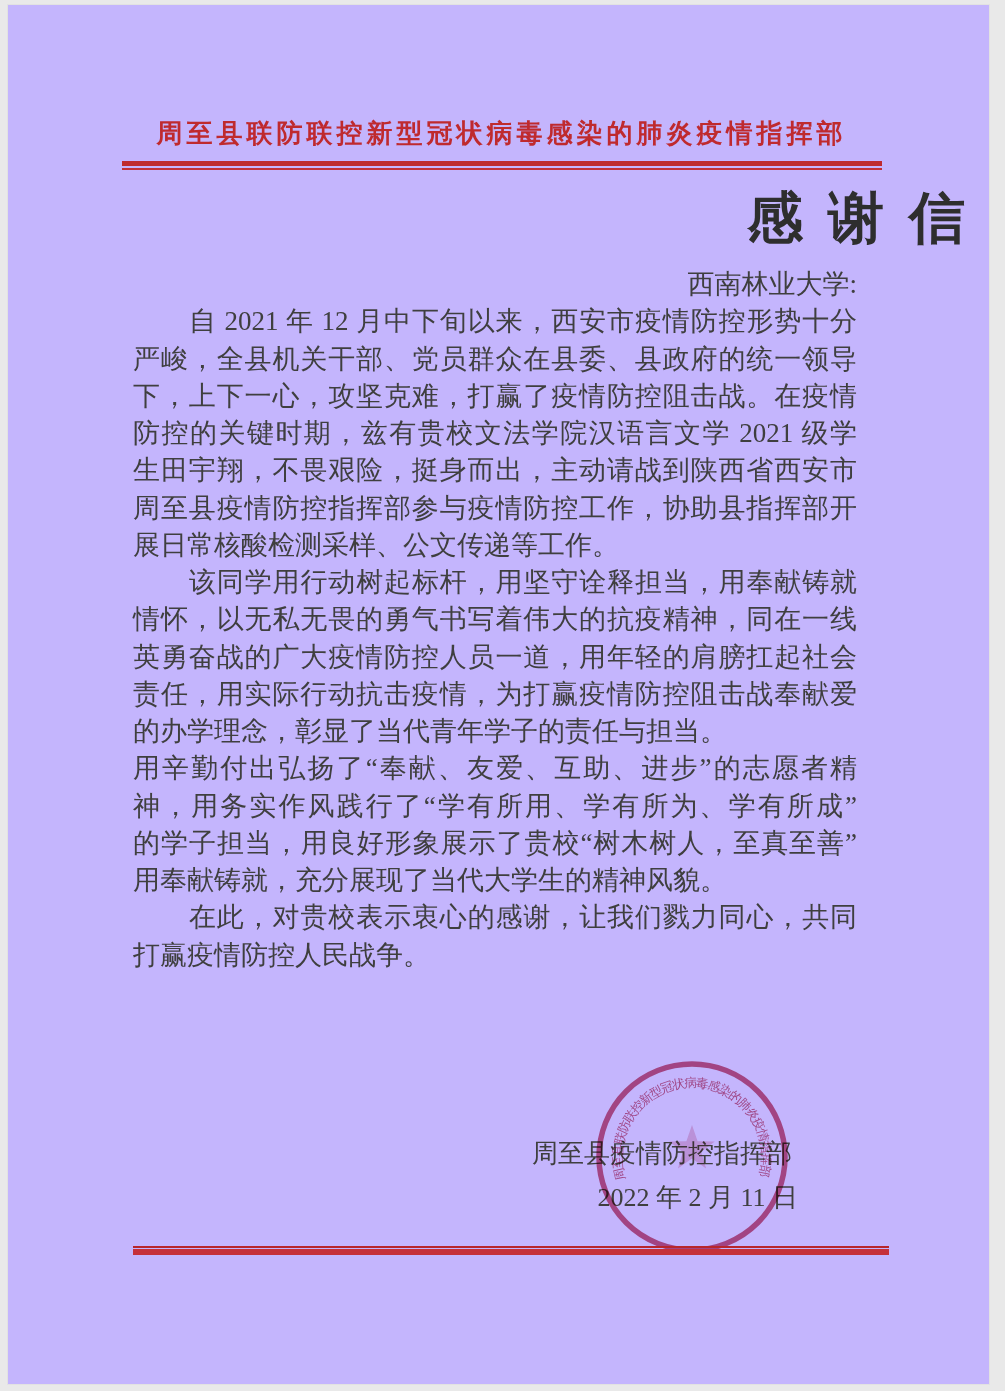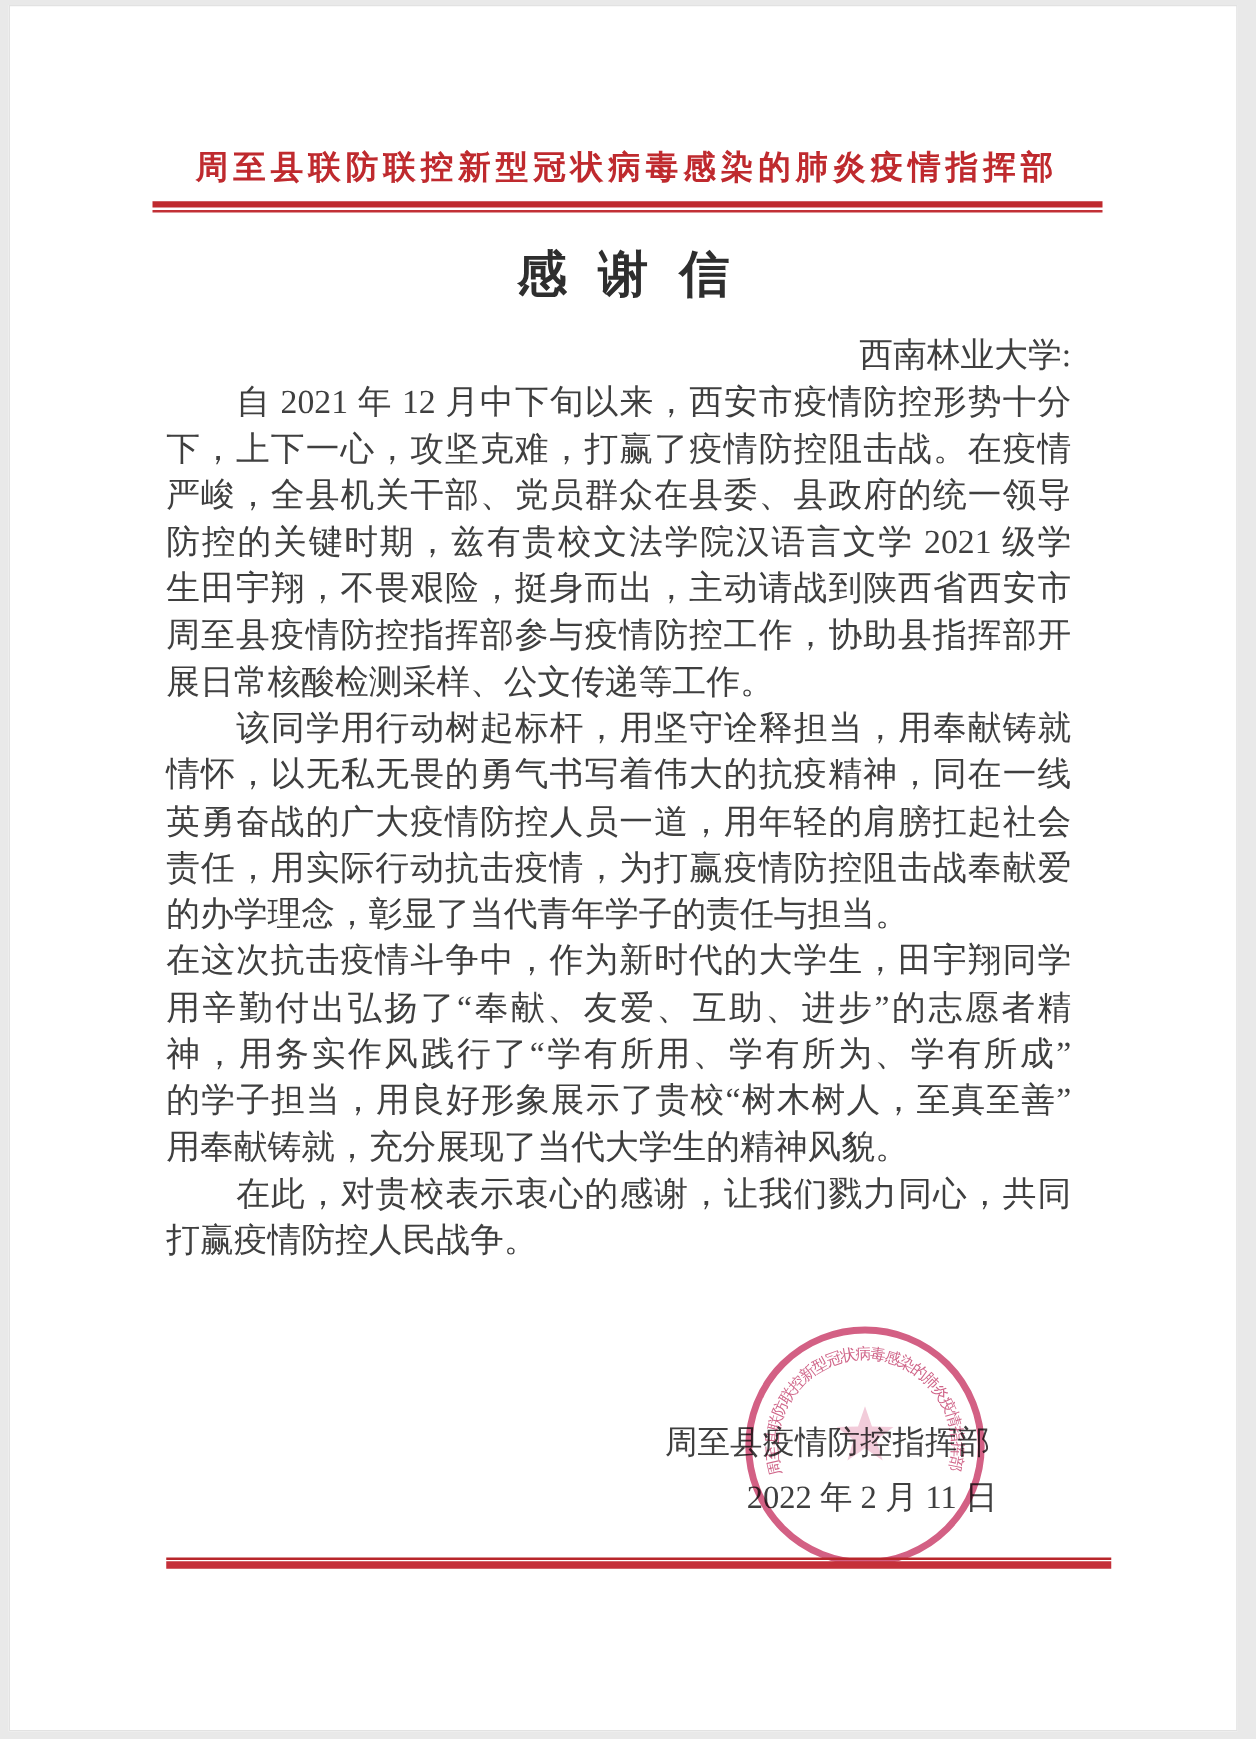--- a/index.html
+++ b/index.html
@@ -5,21 +5,21 @@
   html, body {
     margin: 0; padding: 0;
     width: 1005px; height: 1391px;
     background: #e9e9e9;
     overflow: hidden;
     font-family: "Liberation Serif", "DejaVu Serif", serif;
   }
   .page {
     position: absolute;
     left: 7px; top: 4px; right: 15px; bottom: 6px;
-    background: #ffffff;
+    background: #c4b5fd;
     box-shadow: inset 0 0 0 1px #e2e2e2;
   }
   
   .header-org {
     position: absolute;
     left: 0; right: 0; top: 112px;
     text-align: center;
     text-indent: 6px;
     font-family: "Liberation Sans", "DejaVu Sans", sans-serif;
     font-weight: 700;
@@ -37,23 +37,23 @@
   .rule-bottom {
     position: absolute;
     left: 126px; top: 1242px; width: 756px;
   }
   .rule-bottom .thin  { height: 2px; background: #b8262b; margin-bottom: 1px; }
   .rule-bottom .thick { height: 6px; background: #c5303a; }
   
   .title {
     position: absolute;
     left: 0; right: 0; top: 177px;
-    margin: 11px;
-    text-align: center;
-    font-size: 40px;
+    margin: 0;
+    text-align: right;
+    font-size: 56px;
     font-weight: 700;
     letter-spacing: 25px;
     text-indent: 25px;
     color: #2e2e2e;
     white-space: nowrap;
   }
   
   .letter {
     position: absolute;
     left: 126px; top: 262px; width: 724px;
@@ -113,32 +113,31 @@
     <div class="thick"></div>
     <div class="thin"></div>
   </div>
 
   <h1 class="title">感谢信</h1>
 
   <div class="letter">
     <div class="salutation">西南林业大学:</div>
     <div class="paras">
         <div class="line first">自 2021 年 12 月中下旬以来，西安市疫情防控形势十分</div>
+        <div class="line">严峻，全县机关干部、党员群众在县委、县政府的统一领导</div>
         <div class="line">下，上下一心，攻坚克难，打赢了疫情防控阻击战。在疫情</div>
-        <div class="line">严峻，全县机关干部、党员群众在县委、县政府的统一领导</div>
         <div class="line">防控的关键时期，兹有贵校文法学院汉语言文学 2021 级学</div>
         <div class="line">生田宇翔，不畏艰险，挺身而出，主动请战到陕西省西安市</div>
         <div class="line">周至县疫情防控指挥部参与疫情防控工作，协助县指挥部开</div>
         <div class="line last">展日常核酸检测采样、公文传递等工作。</div>
         <div class="line first">该同学用行动树起标杆，用坚守诠释担当，用奉献铸就</div>
         <div class="line">情怀，以无私无畏的勇气书写着伟大的抗疫精神，同在一线</div>
         <div class="line">英勇奋战的广大疫情防控人员一道，用年轻的肩膀扛起社会</div>
         <div class="line">责任，用实际行动抗击疫情，为打赢疫情防控阻击战奉献爱</div>
         <div class="line last">的办学理念，彰显了当代青年学子的责任与担当。</div>
-        <div class="line">在这次抗击疫情斗争中，作为新时代的大学生，田宇翔同学</div>
         <div class="line">用辛勤付出弘扬了“奉献、友爱、互助、进步”的志愿者精</div>
         <div class="line">神，用务实作风践行了“学有所用、学有所为、学有所成”</div>
         <div class="line">的学子担当，用良好形象展示了贵校“树木树人，至真至善”</div>
         <div class="line last">用奉献铸就，充分展现了当代大学生的精神风貌。</div>
         <div class="line first">在此，对贵校表示衷心的感谢，让我们戮力同心，共同</div>
         <div class="line last">打赢疫情防控人民战争。</div>
       </div>
   </div>
 
   <div class="sign">

